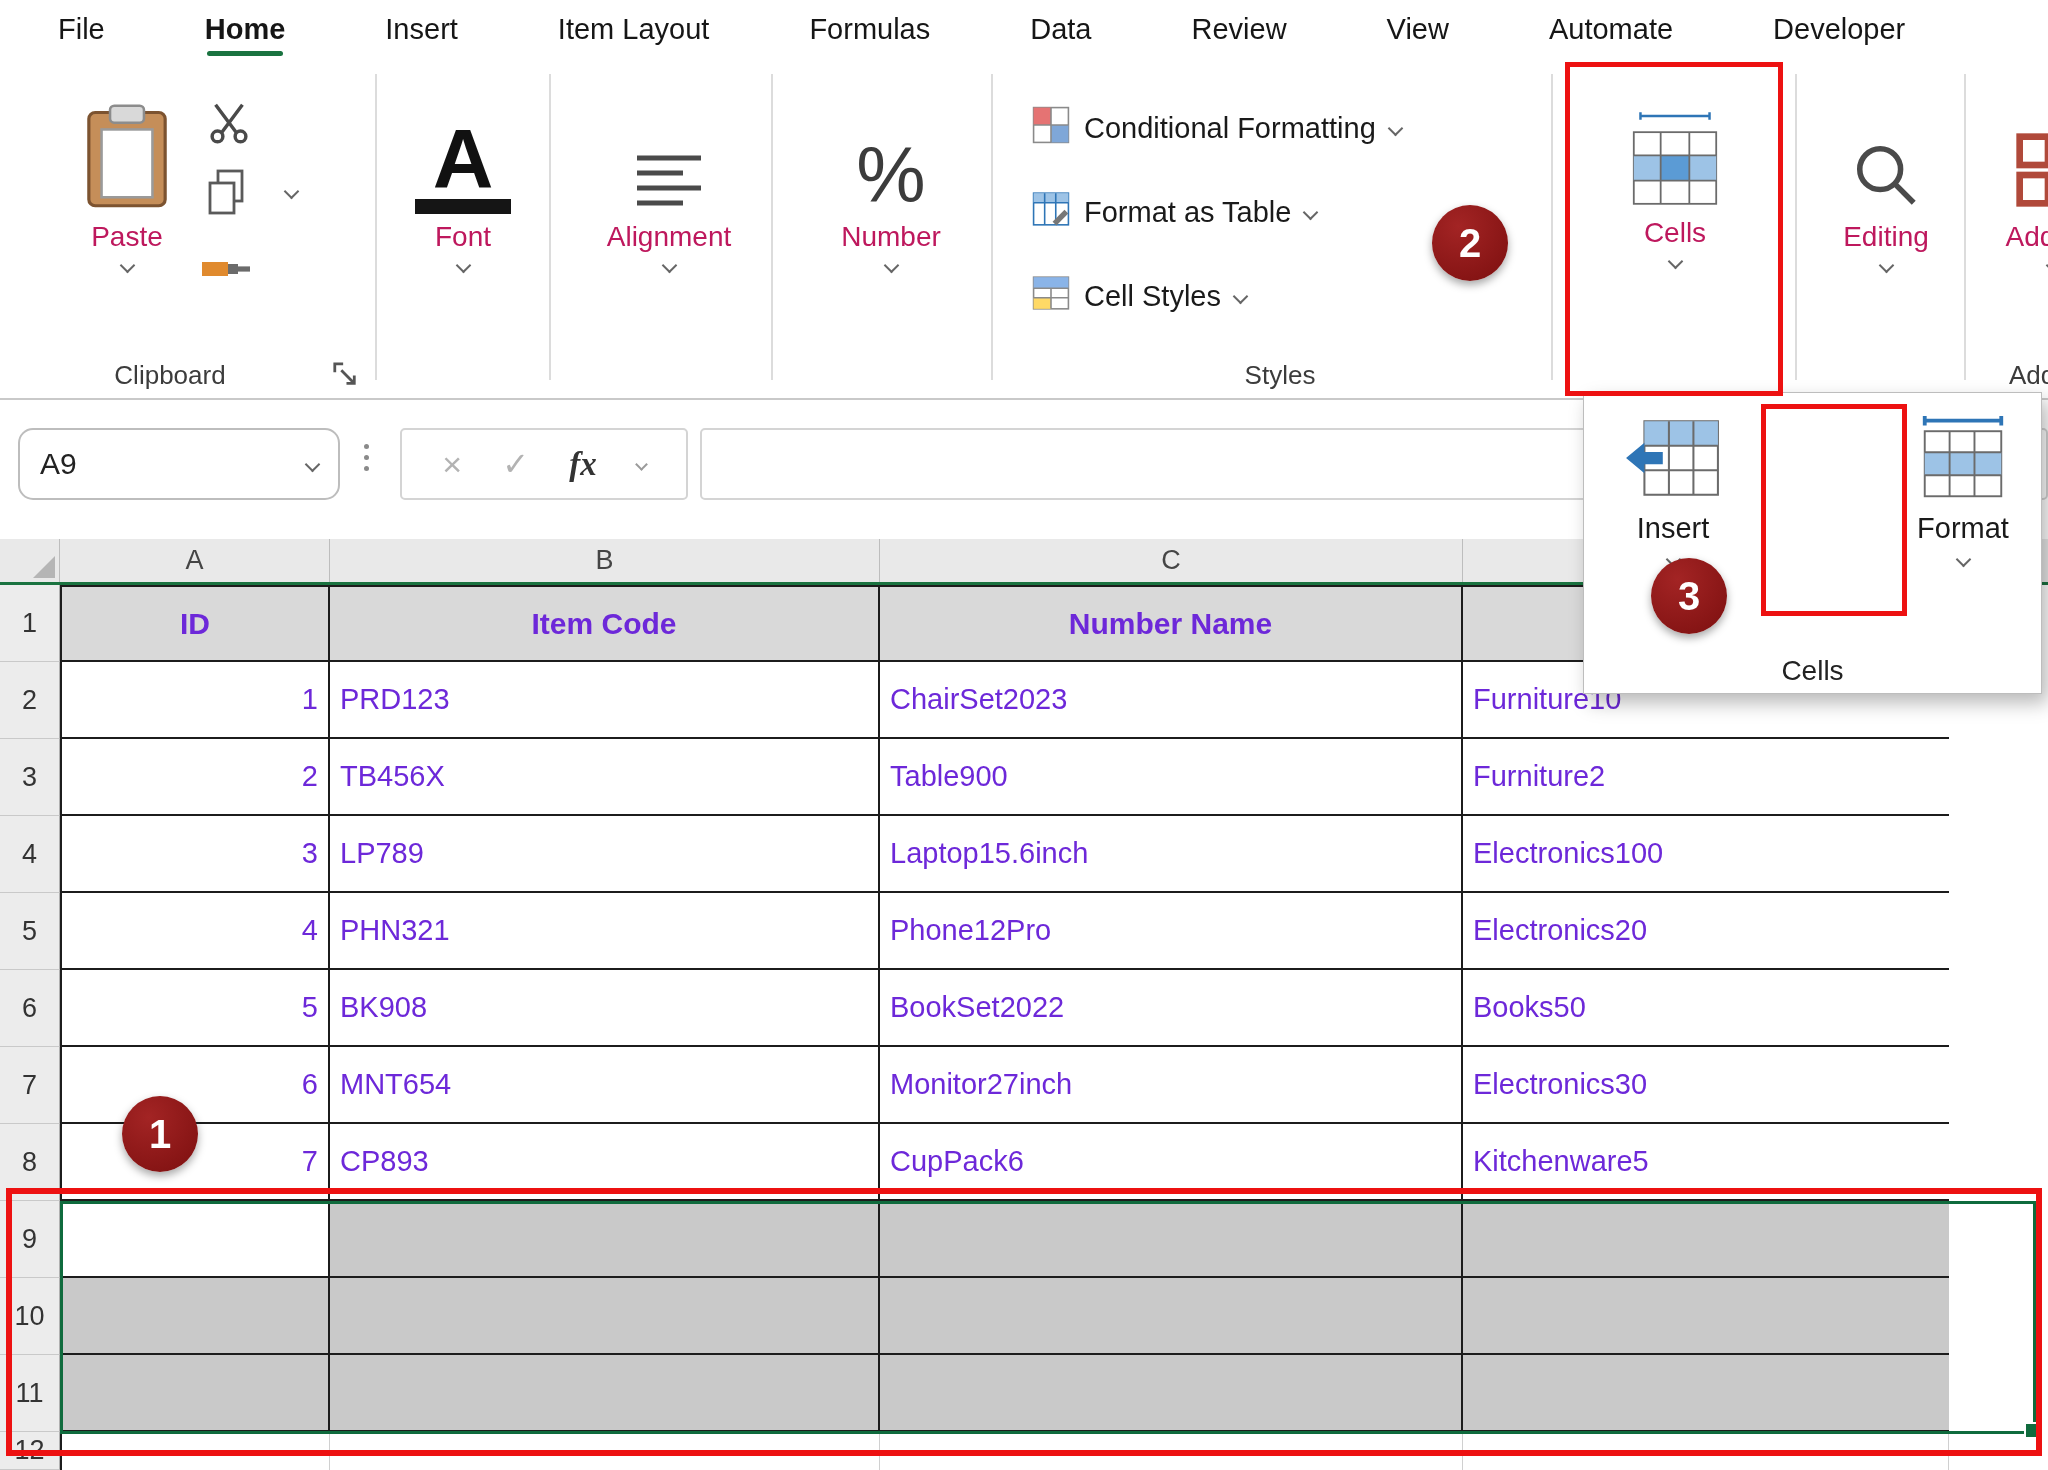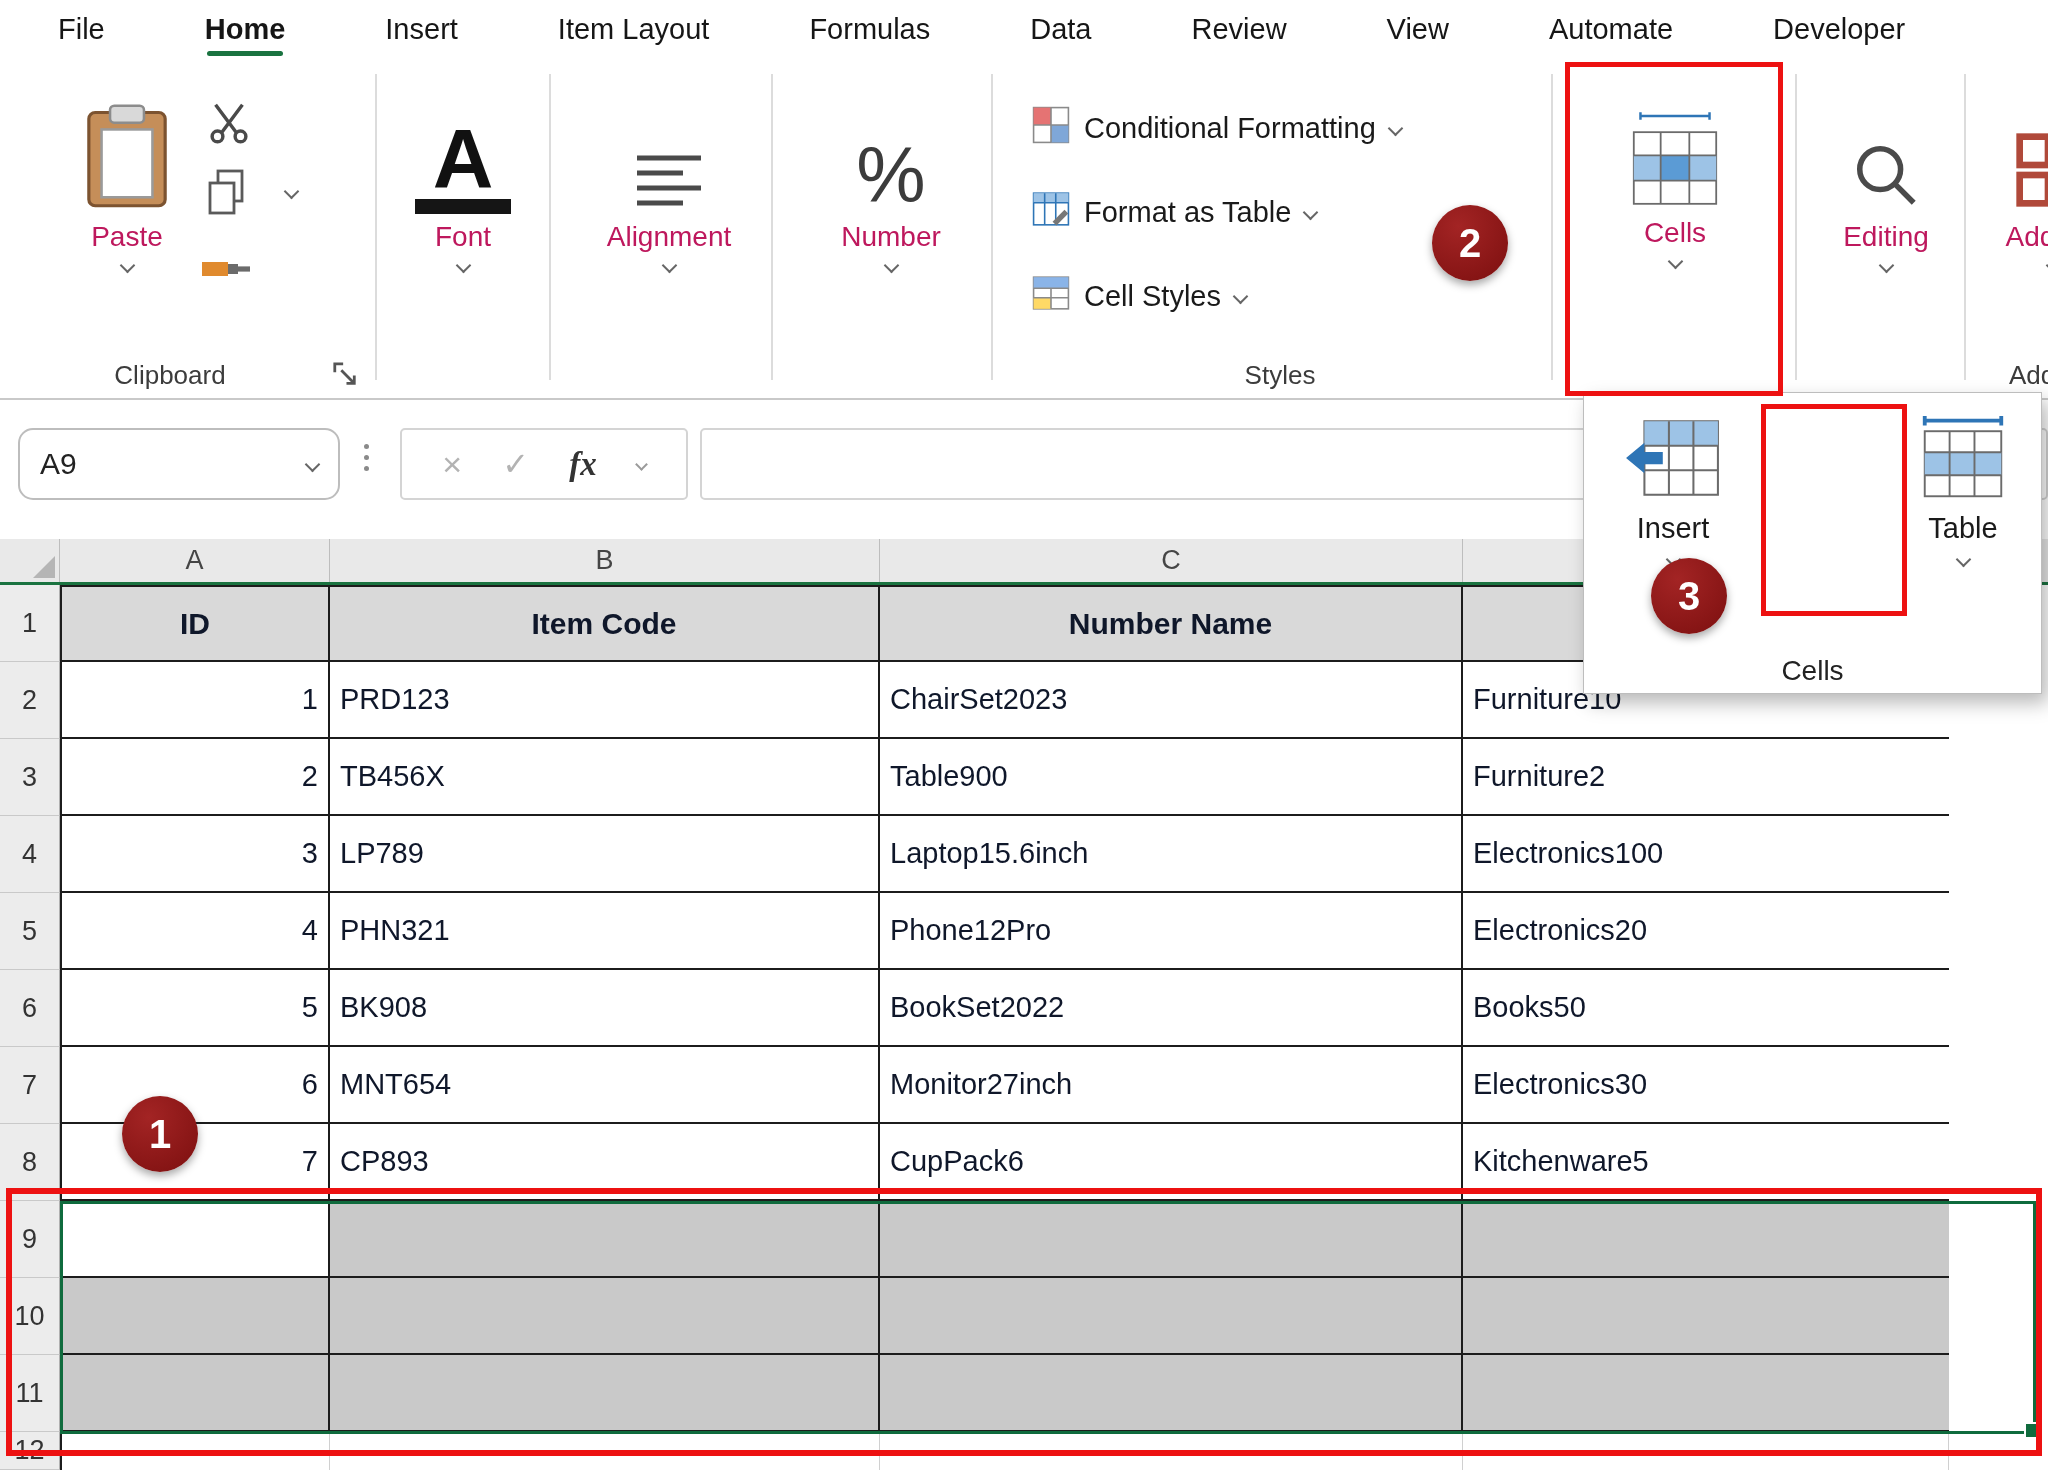--- a/index.html
+++ b/index.html
@@ -40,21 +40,21 @@
 
   
   .sheet{position:absolute;left:0;top:539px;width:2048px;z-index:10}
   .cols{display:flex;height:46px;background:#e9e9e9;border-bottom:3px solid #1a7340}
   .ch{display:flex;align-items:center;justify-content:center;font-size:27px;color:#454545;border-right:1.5px solid #bdbdbd;cursor:pointer}
   .corner{position:relative;width:60px}
   .corner::after{content:"";position:absolute;right:4px;bottom:4px;border-left:22px solid transparent;border-bottom:22px solid #b5b5b5}
   .hA{width:270px}.hB{width:550px}.hC{width:583px}.hD{width:585px;border-right:none}
   .r{display:flex;height:77px}
   .rn{width:60px;background:#ececec;border-right:1.5px solid #b0b0b0;border-bottom:1px solid #c9c9c9;display:flex;align-items:center;justify-content:center;font-size:27px;color:#333;cursor:pointer}
-  .c{display:flex;align-items:center;background:#fff;font-size:29px;color:#0f172a;border-right:2px solid #1c1c1c;border-bottom:2px solid #1c1c1c;padding:0 10px;cursor:cell}
+  .c{display:flex;align-items:center;background:#fff;font-size:29px;color:#6d28d9;border-right:2px solid #1c1c1c;border-bottom:2px solid #1c1c1c;padding:0 10px;cursor:cell}
   .ca{width:270px;border-left:2px solid #1c1c1c;justify-content:flex-end}
   .cb{width:550px}.cc{width:583px}.cd{width:486px;border-right:none}
   .hr .c{background:#d9d9d9;font-weight:700;font-size:30px;justify-content:center;border-top:2px solid #1c1c1c}
   .selrow .c{background:#c9c9c9}
   .selrow .active-cell{background:#fff}
   .r12{height:38px}
   .r12 .c{border-right:1.5px solid #d0d0d0;border-bottom:none;background:#fff}
 
   
   .selbox{position:absolute;left:60px;top:1201px;width:1976px;height:233px;border:3px solid #0f6b3d;z-index:40;pointer-events:none}
@@ -393,21 +393,21 @@
     </div>
     <div class="dd-item" style="left:312px">
       <div class="dd-icon">
         <svg width="92" height="88" viewBox="0 0 48 46">
           <path d="M4 1v5M4 3.5h40M44 1v5" stroke="#2e75b6" stroke-width="2" fill="none"></path>
           <rect x="4" y="9" width="40" height="34" fill="#fff" stroke="#6b6b6b"></rect>
           <rect x="4" y="20" width="40" height="12" fill="#9dc3e6"></rect>
           <path d="M4 20h40M4 32h40M17 9v34M30 9v34" stroke="#6b6b6b"></path>
         </svg>
       </div>
-      <span>Table</span>
+      <span>Format</span>
       <span class="chev"></span>
     </div>
     <div class="dd-group">Cells</div>
   </div>
 
   <div class="redbox" style="left:1565px;top:62px;width:218px;height:334px"></div>
   <div class="redbox" style="left:1761px;top:404px;width:146px;height:212px"></div>
   <div class="redbox-rows"></div>
 
   <div class="badge" style="left:122px;top:1096px">1</div>

